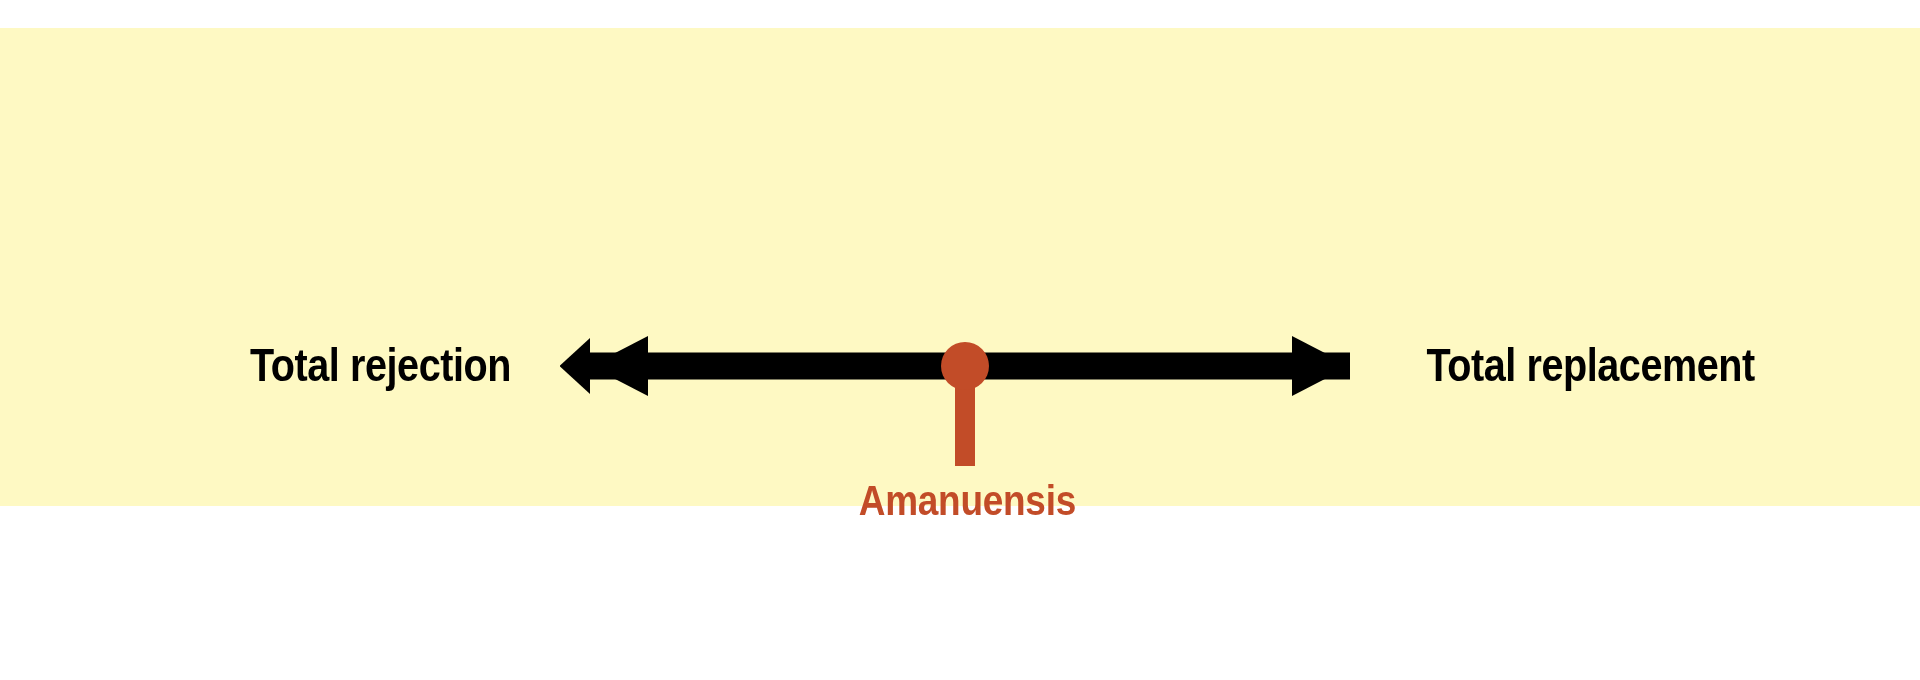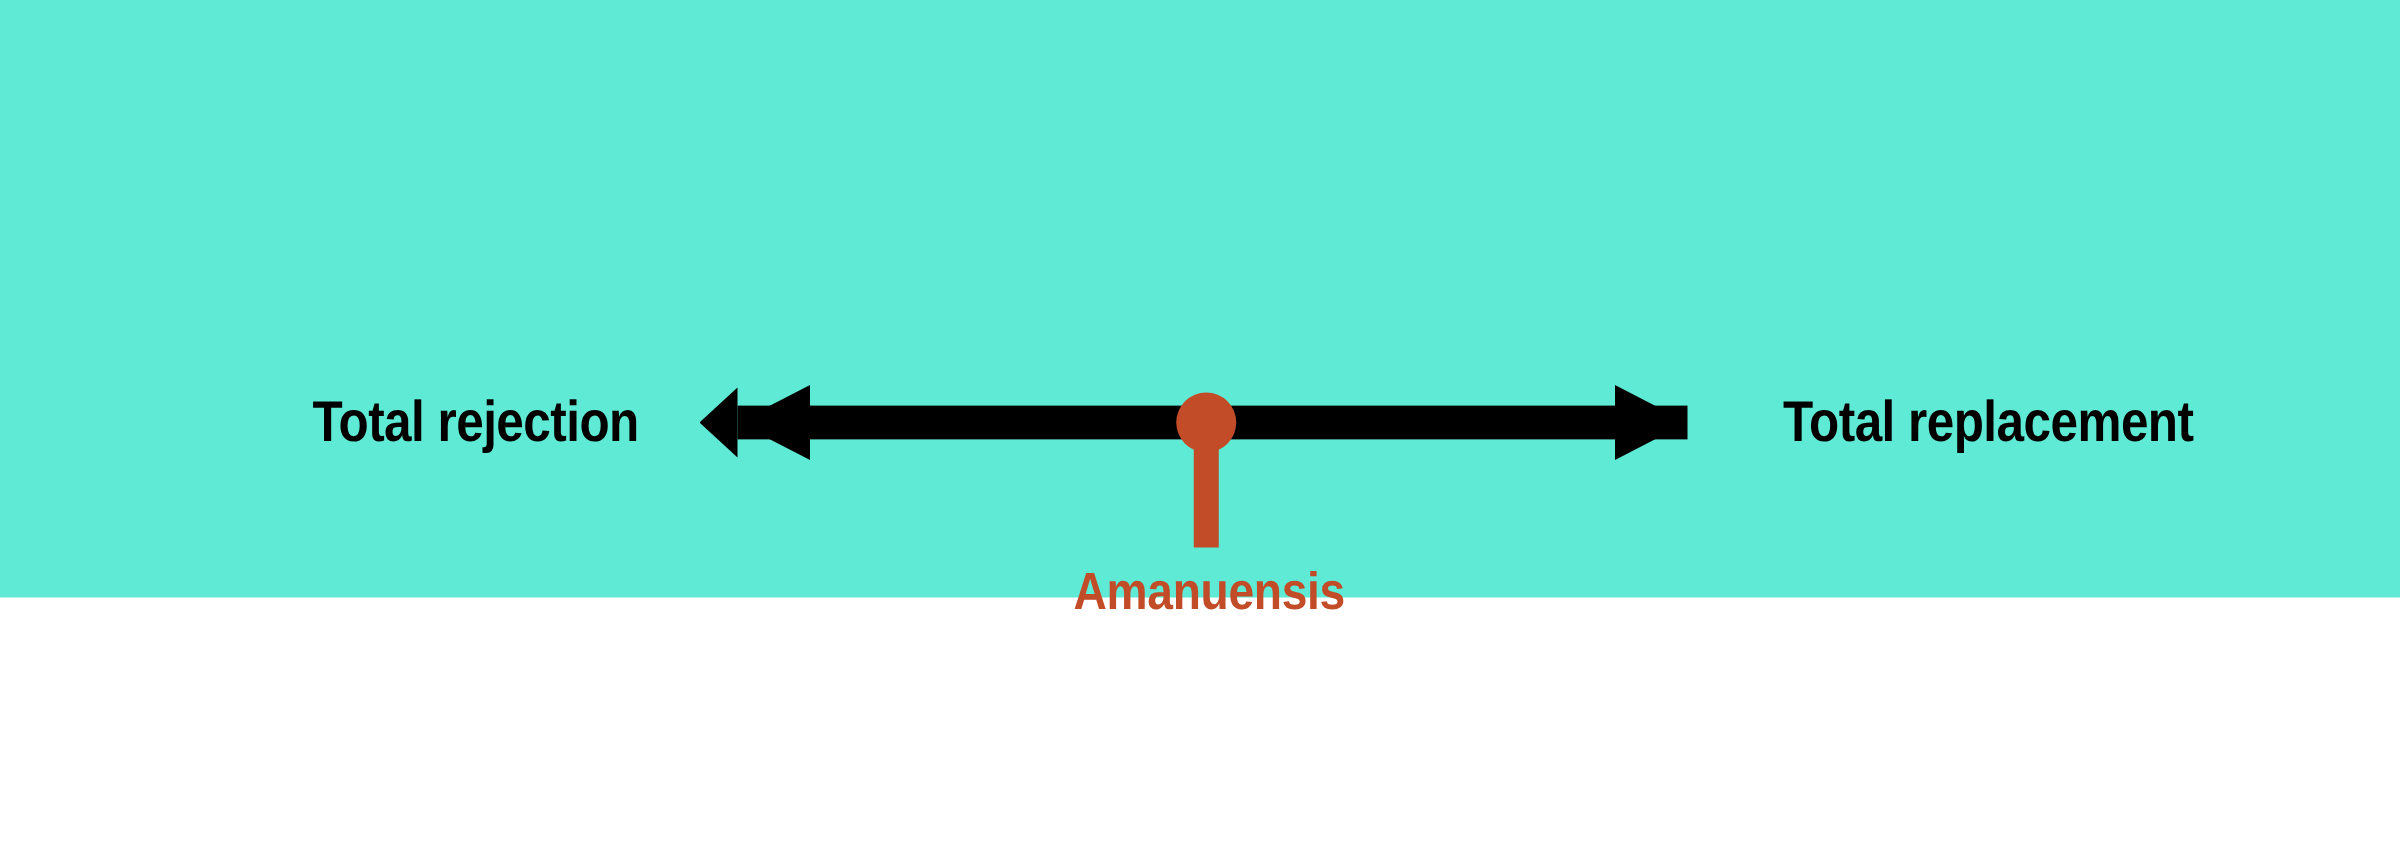--- a/index.html
+++ b/index.html
@@ -11,21 +11,22 @@
     width: 1920px;
     height: 680px;
     font-family: "Liberation Sans", sans-serif;
     overflow: hidden;
   }
 
   #figure {
     position: relative;
     width: 1920px;
     height: 478px;
-    background: #5eead4;
+    background: #fef9c3;
+    margin-top: 28px;
   }
 
   
   .end-label {
     position: absolute;
     font-family: "Liberation Sans", sans-serif;
     font-weight: bold;
     font-size: 46px;
     line-height: 1;
     color: #000000;

